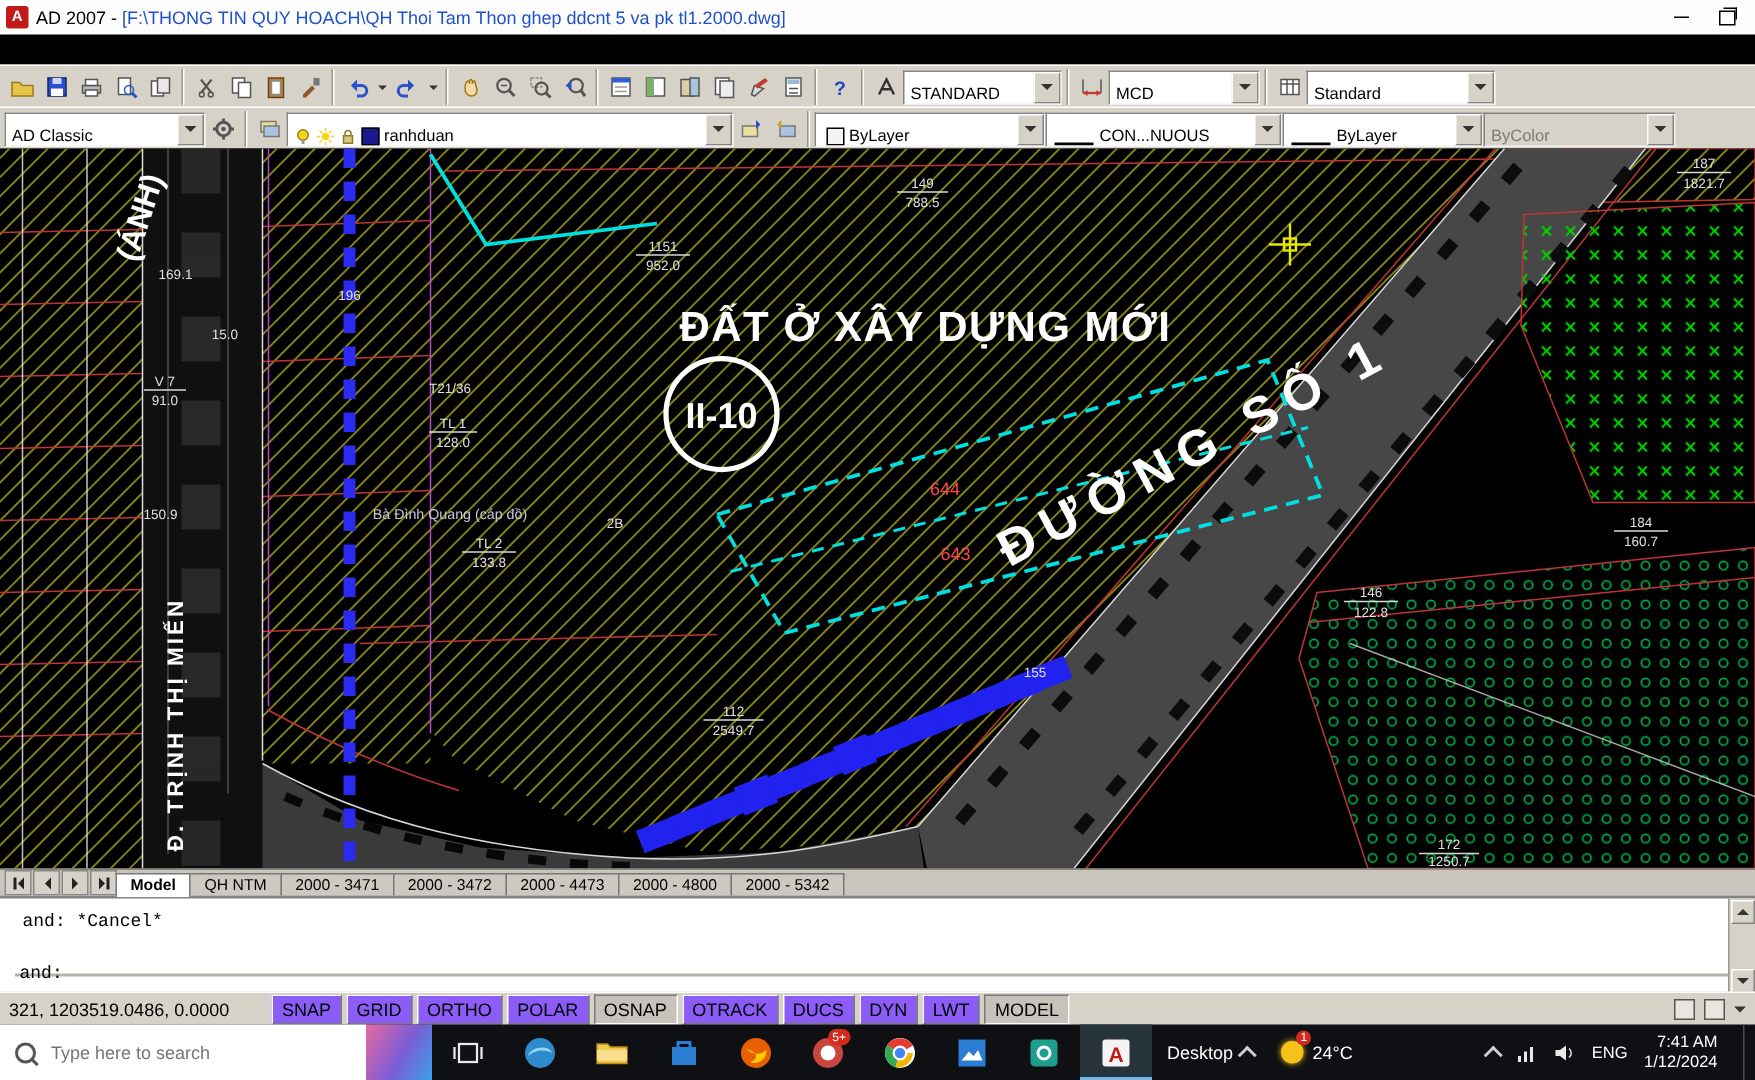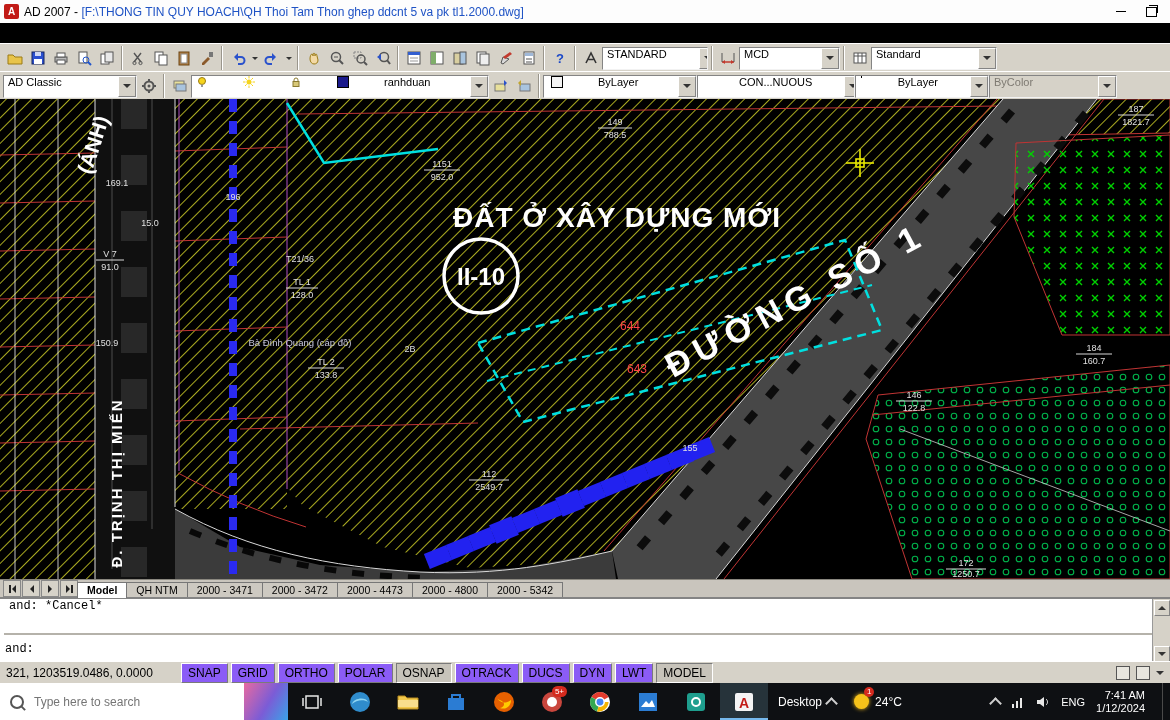--- a/index.html
+++ b/index.html
@@ -24,21 +24,21 @@
 
   
   .tb{background:#d6d2c8;border-top:1px solid #fff;border-bottom:1px solid #9d9a92;display:flex;align-items:center;padding:0 3px;}
   .tb1{top:43px;height:28px;}
   .tb2{top:71px;height:28px;}
   .tbtn{width:23px;height:22px;display:flex;align-items:center;justify-content:center;flex:0 0 auto;}
   .dd{width:11px;height:22px;display:flex;align-items:center;justify-content:center;flex:0 0 auto;}
   .dd::after{content:"";border:3px solid transparent;border-top-color:#333;margin-top:3px;}
   .sep{width:0;height:24px;border-left:1px solid #9a968c;border-right:1px solid #fff;margin:0 3px;flex:0 0 auto;}
   .combo{height:21px;background:#fff;border:1px solid;border-color:#848484 #f2f2f2 #f2f2f2 #848484;
-         display:flex;align-items:flex-start;font-size:11px;padding-left:4px;color:#000;flex:0 0 auto;overflow:hidden;white-space:nowrap;gap:32px;}
+         display:flex;align-items:flex-end;font-size:11px;padding-left:4px;color:#000;flex:0 0 auto;overflow:hidden;white-space:nowrap;}
   .combo.dis{background:#d6d2c8;color:#7e7a72;}
   .ca{margin-left:auto;width:16px;height:19px;background:#d6d2c8;border:1px solid;border-color:#fff #848484 #848484 #fff;
       display:flex;align-items:center;justify-content:center;flex:0 0 auto;}
   .ca::after{content:"";border:4px solid transparent;border-top-color:#333;margin-top:4px;}
   .ltline{display:inline-block;width:26px;height:0;border-top:2px solid #000;margin:0 4px 0 1px;}
   .chip{display:inline-block;width:10px;height:10px;background:#1a1a8c;border:1px solid #000;margin:0 3px;}
   .chip-white{background:#f4f4f4;}
 
   
   .draw{top:99px;height:480px;background:#000;}
@@ -49,22 +49,22 @@
   .tsb{width:16px;height:15px;background:#d6d2c8;border:1px solid #888;display:flex;align-items:center;justify-content:center;margin:0 0 1px 1px;flex:0 0 auto;}
   .tri{width:0;height:0;border:4px solid transparent;}
   .tri.l{border-right-color:#222;margin-left:-3px;}
   .tri.r{border-left-color:#222;margin-right:-3px;}
   .tbar{width:2px;height:8px;background:#222;}
   .tab{padding:1px 9px 2px;background:#cdc9c1;border:1px solid #777;border-bottom:none;margin-left:-1px;height:12px;line-height:12px;flex:0 0 auto;}
   .tab.active{background:#fff;font-weight:bold;position:relative;z-index:2;}
 
   
   .cmd{top:597px;height:64px;background:#fff;border-top:2px solid #848484;font-family:"Liberation Mono",monospace;font-size:12px;color:#000;}
-  .cmd-hist{position:absolute;top:0;left:4px;right:17px;height:34px;padding:0 5px;border-bottom:2px solid #b5b2aa;}
-  .cmd-input{position:absolute;bottom:0;left:0;right:17px;height:18px;padding:3px 5px;}
+  .cmd-hist{position:absolute;top:0;left:10px;right:17px;height:34px;padding:8px 5px;border-bottom:2px solid #b5b2aa;}
+  .cmd-input{position:absolute;bottom:0;left:0;right:17px;height:18px;padding:3px 13px;}
   .cmd-scroll{position:absolute;right:0;top:0;width:17px;bottom:0;background:#d6d2c8;border-left:1px solid #999;}
   .sarr{position:absolute;left:1px;width:14px;height:14px;background:#d6d2c8;border:1px solid;border-color:#fff #848484 #848484 #fff;
         display:flex;align-items:center;justify-content:center;}
   .sarr.up{top:1px;} .sarr.dn{bottom:1px;}
   .sarr .tri{border-width:4px;}
   .sarr.up .tri{border-bottom-color:#333;margin-top:-4px;}
   .sarr.dn .tri{border-top-color:#333;margin-bottom:-4px;}
 
   
   .statusbar{top:661px;height:22px;background:#d6d2c8;border-top:1px solid #fff;display:flex;align-items:center;font-size:12px;padding:0 6px;gap:3px;}

